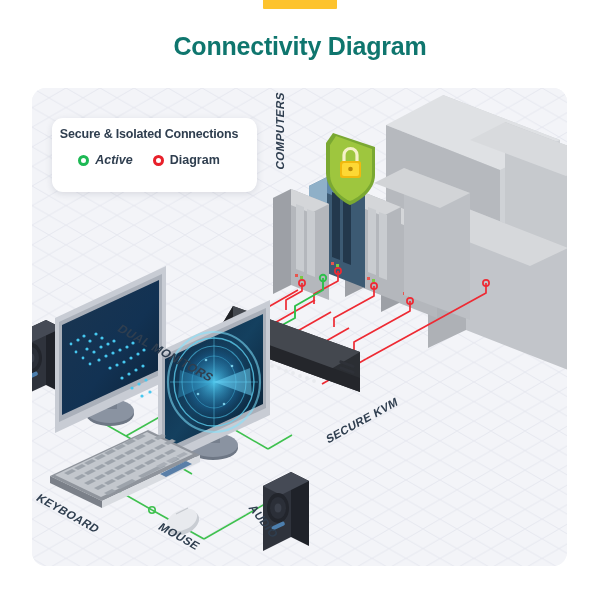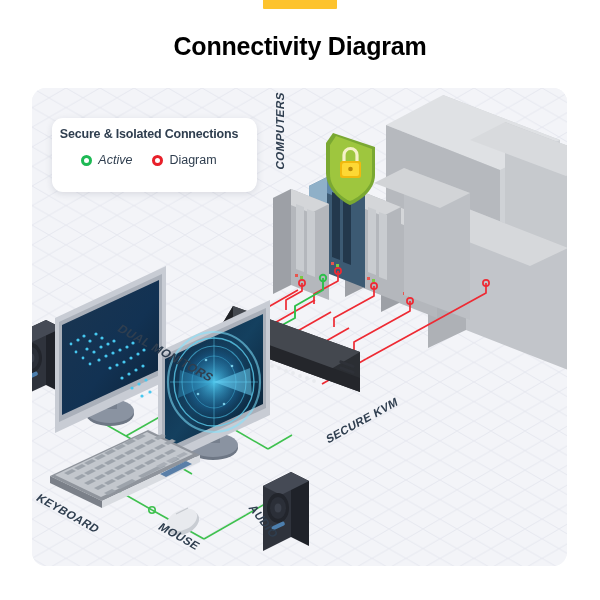--- a/index.html
+++ b/index.html
@@ -17,21 +17,21 @@
     position:absolute;left:263px;top:0;width:74px;height:9px;
     background:#fdc32e;border-radius:0 0 1px 1px;
   }
 
   
   .page-title{
     position:absolute;left:0;top:32px;width:600px;
     text-align:center;
     font-size:25px;font-weight:bold;
     letter-spacing:-0.2px;
-    color:#000000;
+    color:#0f766e;
   }
 
   
   .diagram-panel{
     position:absolute;left:32px;top:88px;width:535px;height:478px;
     background:#f3f4f8;border-radius:14px;overflow:hidden;
   }
   .grid-svg{position:absolute;left:0;top:0;width:100%;height:100%;}
 
   
@@ -43,21 +43,21 @@
     padding:8px;
   }
   .legend-title{
     position:absolute;left:0;top:9px;width:194px;text-align:center;
     font-size:12.5px;font-weight:bold;color:#2f3e4f;letter-spacing:-0.2px;
   }
   .legend-items{
     position:absolute;left:0;top:30px;width:194px;height:24px;
     display:flex;align-items:center;justify-content:center;gap:20px;
   }
-  .legend-item{display:flex;align-items:center;gap:6px;}
+  .legend-item{display:flex;align-items:center;gap:6px;font-weight:bold;}
   .lg-dot{
     width:11px;height:11px;border-radius:50%;
     border:3px solid #1db954;box-sizing:border-box;background:#fff;
   }
   .lg-dot.inactive{border-color:#e8202a;}
   .lg-label{font-size:12.5px;color:#2f3e4f;}
   .lg-label.active{font-style:italic;}
 
   
   .dlabel{

